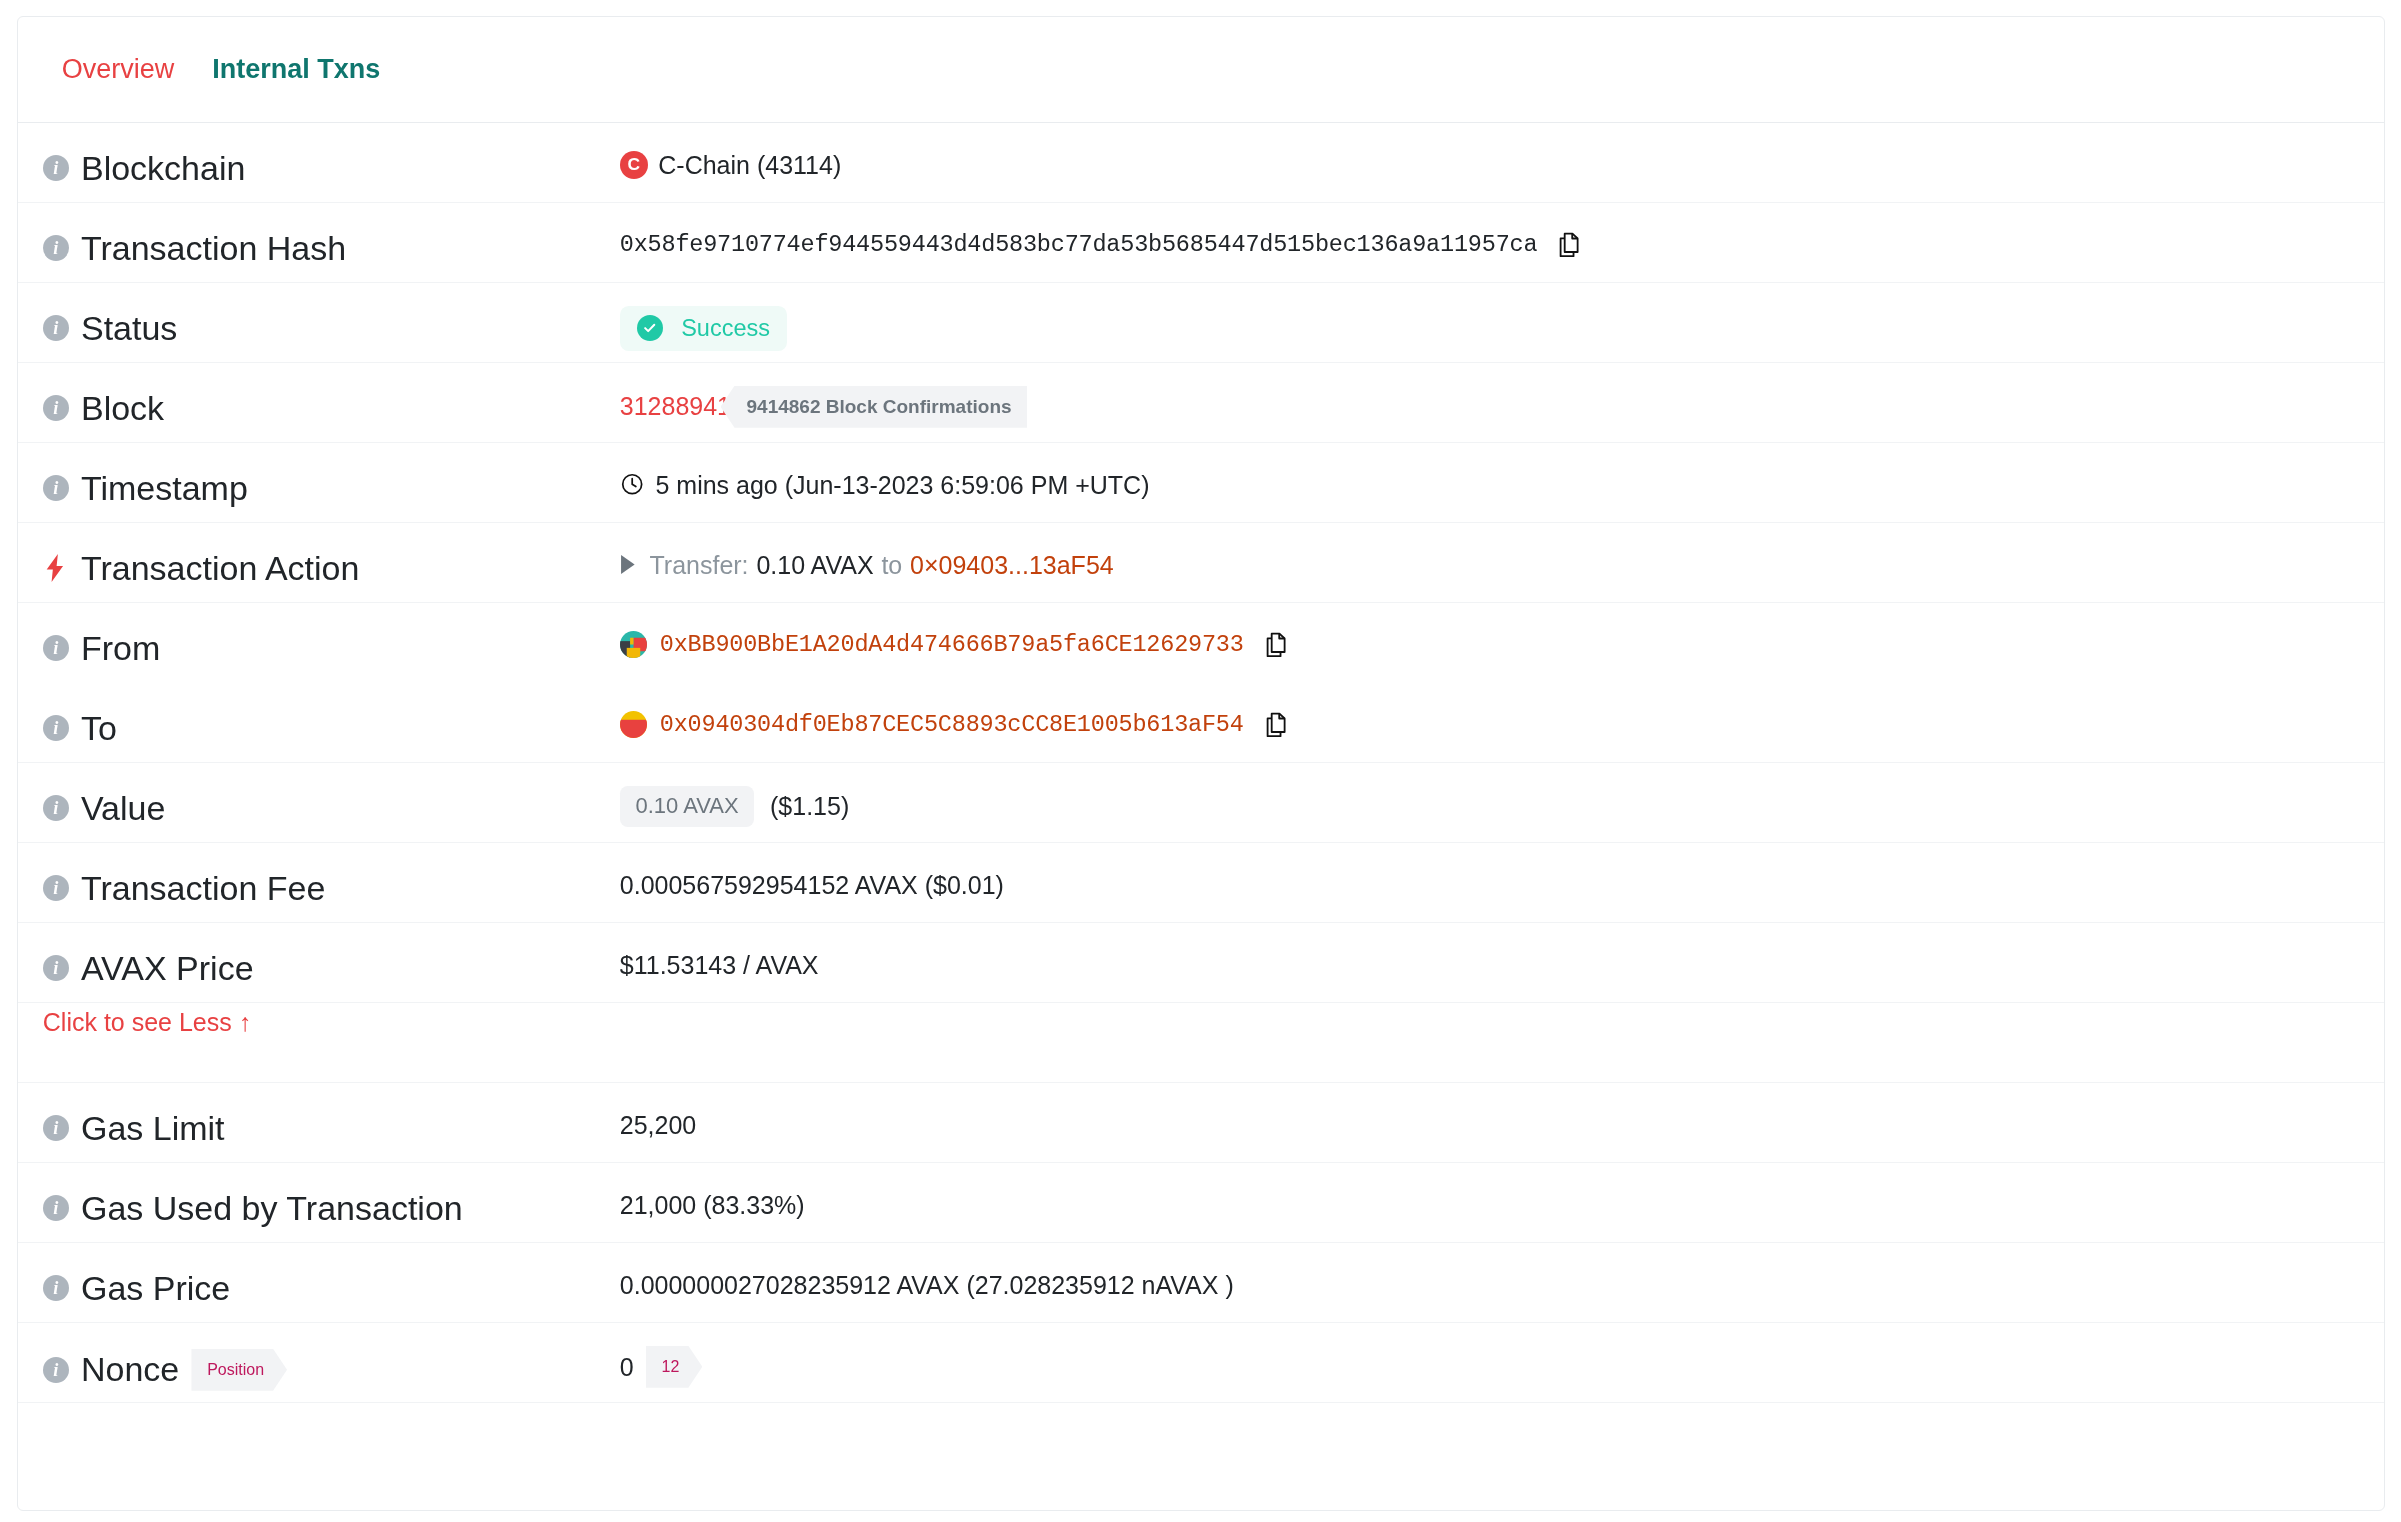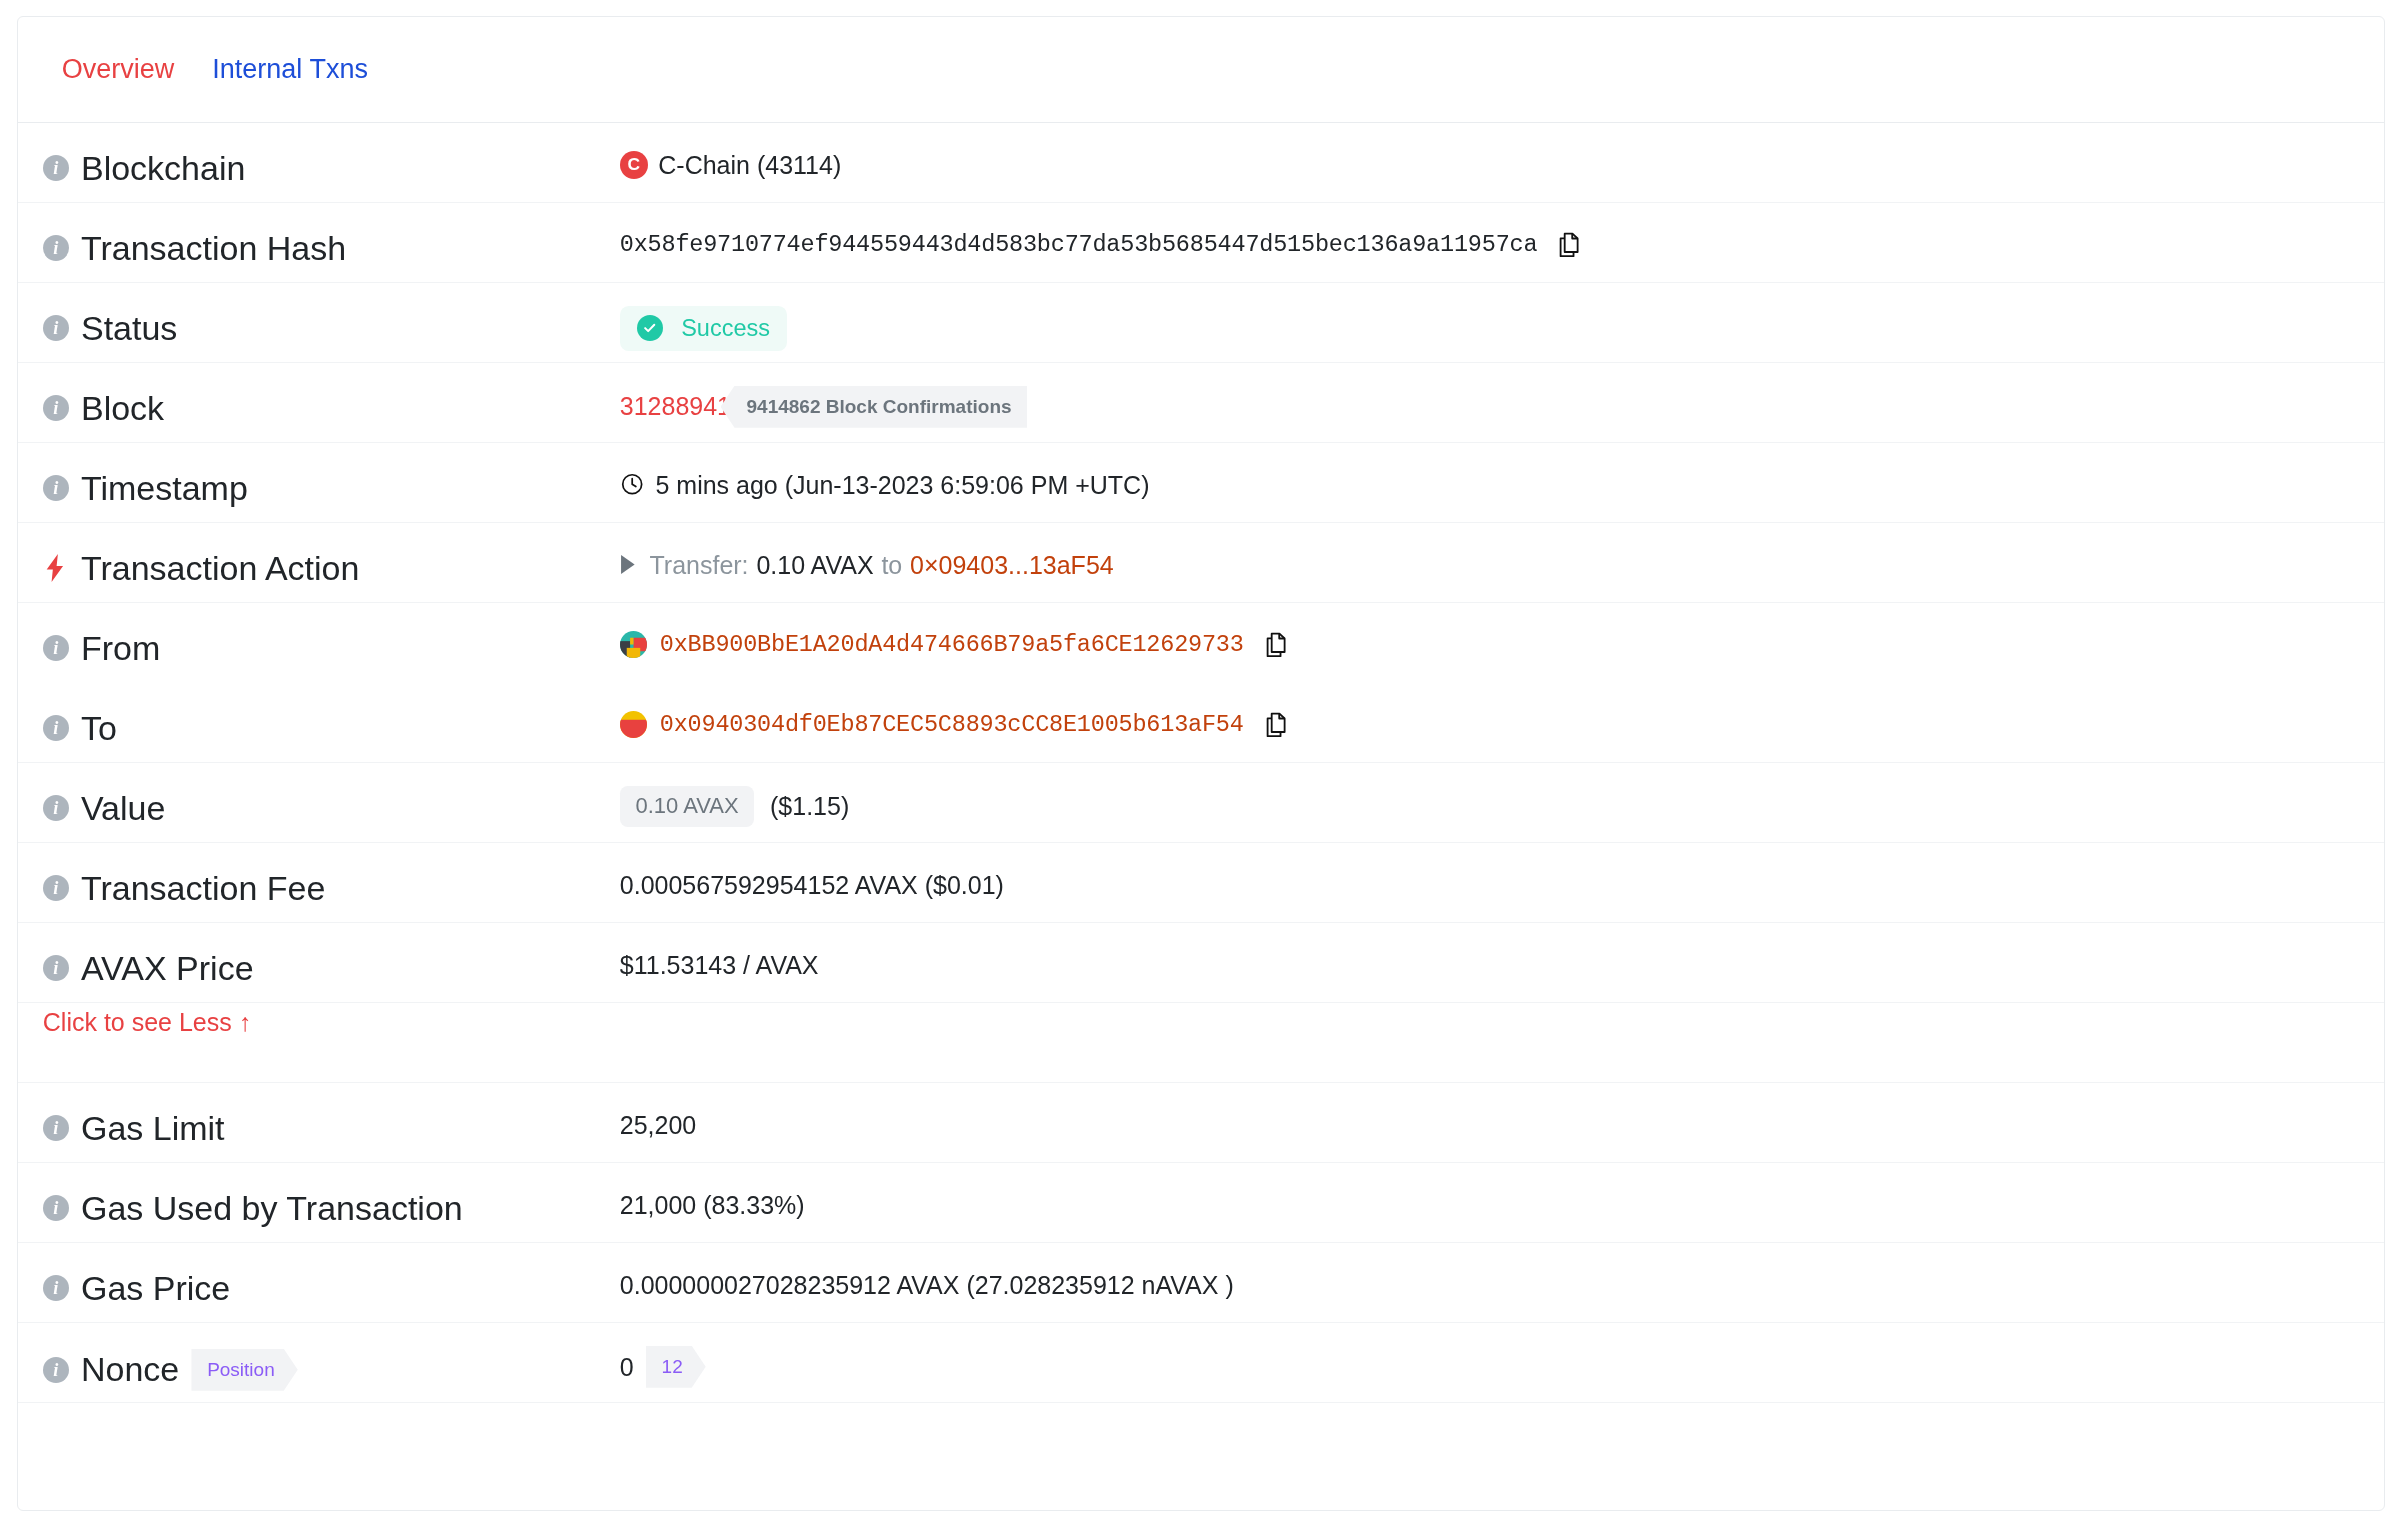--- a/index.html
+++ b/index.html
@@ -47,21 +47,21 @@
     box-sizing: border-box;
   }
   .tab {
     font-size: 27px;
     line-height: 1;
     padding: 0 19px;
     cursor: pointer;
     white-space: nowrap;
   }
   .tab.active { color: #e84142; }
-  .tab.inactive { color: #1d4ed8; }
+  .tab.inactive { color: #0f766e; font-weight: bold; }
 
   
   .rows { padding: 0; }
 
   .row {
     display: flex;
     align-items: flex-start;
     padding: 0 24.4px;
     box-sizing: border-box;
     min-height: 80px;
@@ -210,22 +210,22 @@
     padding: 0 15.7px 0 26px;
     margin-left: -10.5px;
     box-sizing: border-box;
     clip-path: polygon(14px 0, 100% 0, 100% 100%, 14px 100%, 0 50%);
   }
   .pennant-right {
     position: relative;
     display: inline-flex;
     align-items: center;
     background: #f2f3f5;
-    color: #8b5cf6;
-    font-size: 19px;
+    color: #be185d;
+    font-size: 16px;
     height: 42px;
     padding: 0 23px 0 15.7px;
     box-sizing: border-box;
     clip-path: polygon(0 0, calc(100% - 14px) 0, 100% 50%, calc(100% - 14px) 100%, 0 100%);
   }
 
   
   .clock-icon {
     display: inline-flex;
     margin-right: 11.3px;

